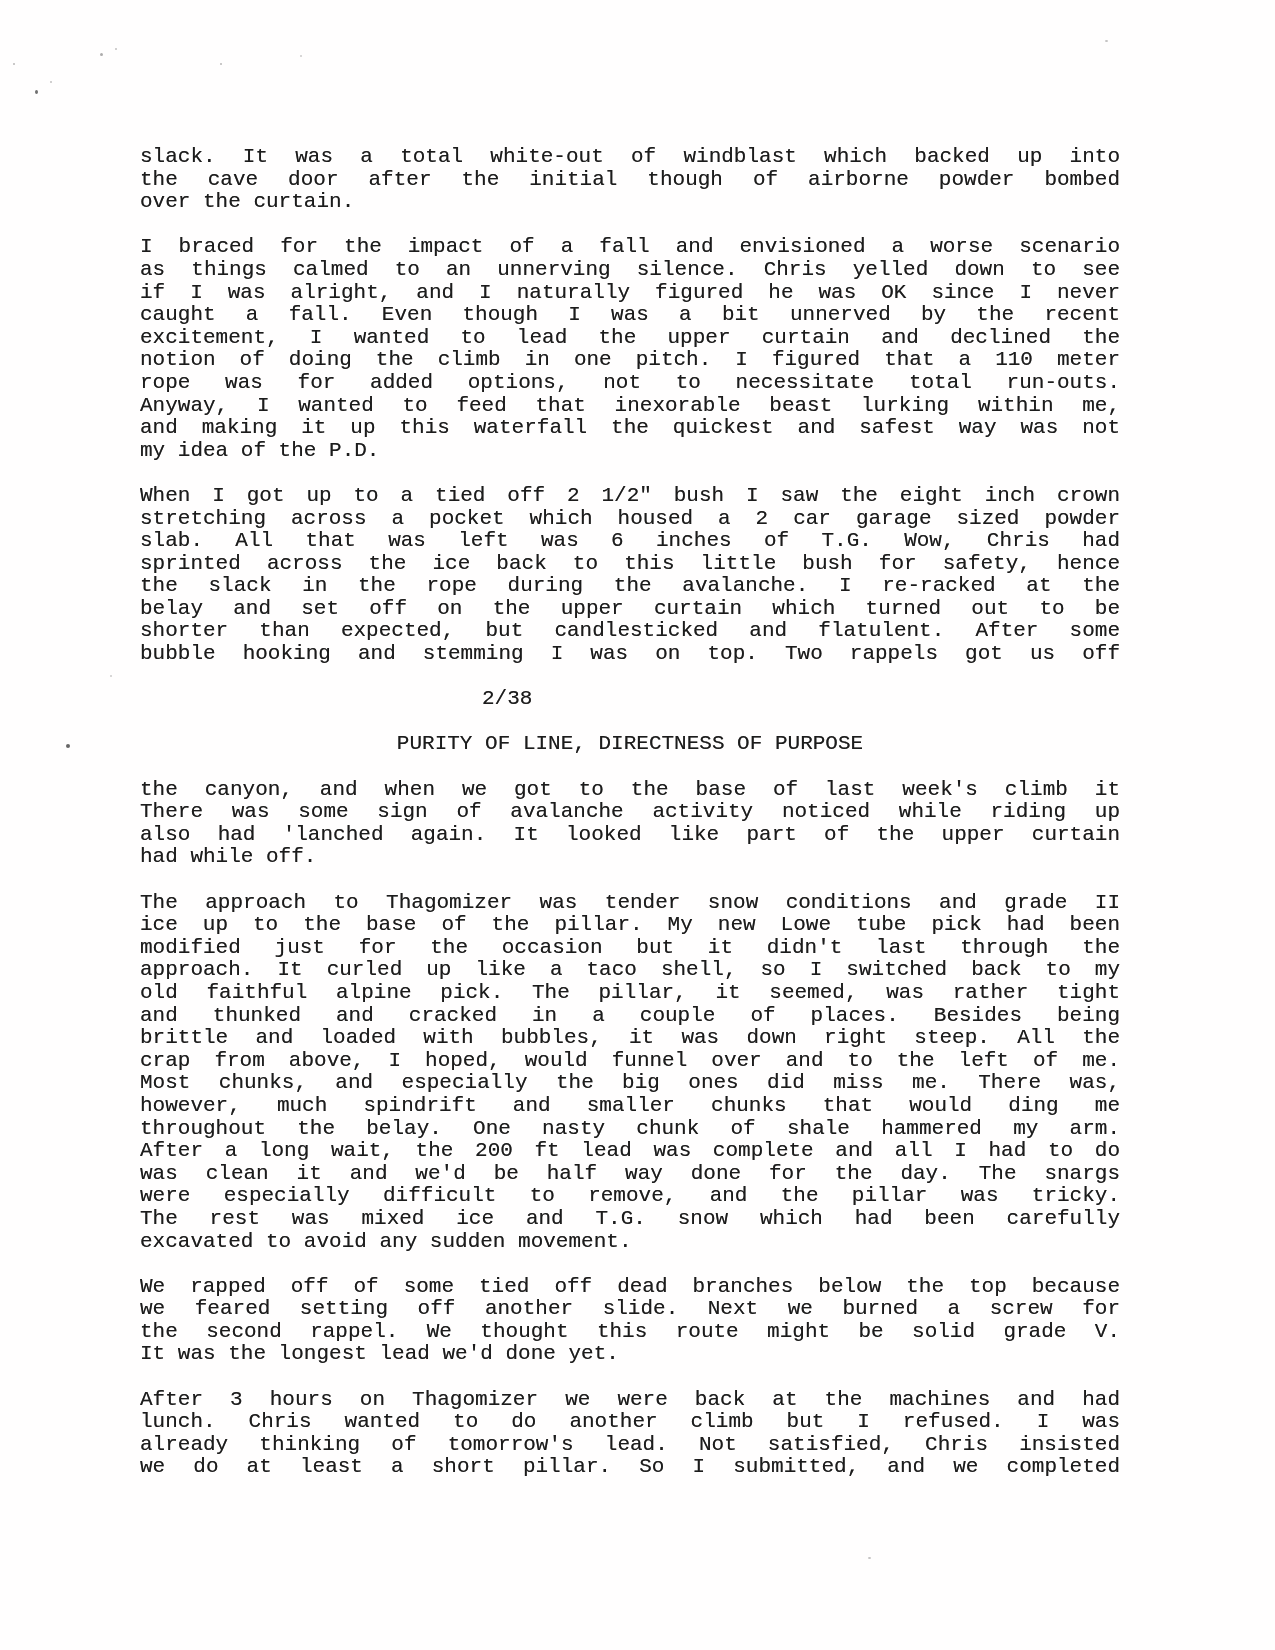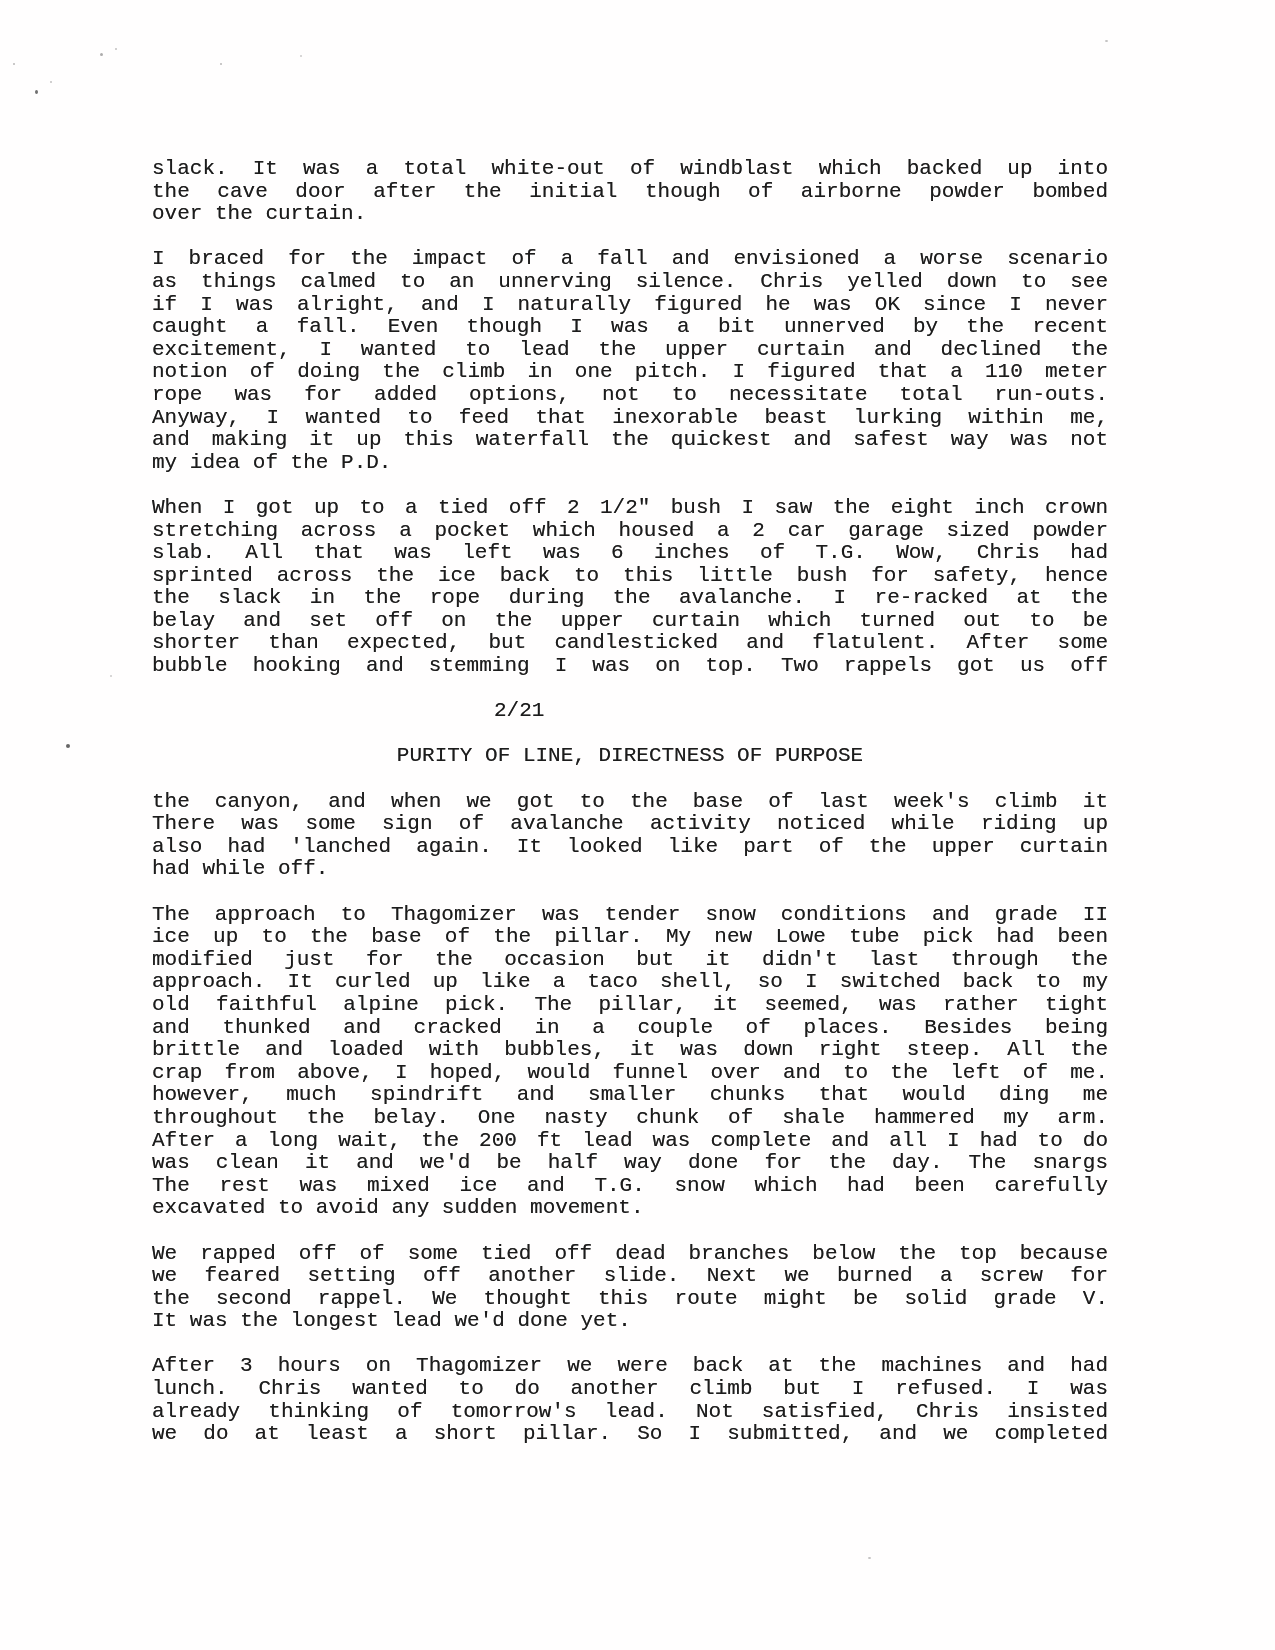--- a/index.html
+++ b/index.html
@@ -15,21 +15,21 @@
     overflow: hidden;
     font-family: "Liberation Mono", "DejaVu Sans Mono", monospace;
     color: #1c1c1c;
   }
   .content {
     position: absolute;
     left: 140px;
     top: 146px;
     width: 980px;
   }
-  .block { margin: 12px; }
+  .block { margin: 0; }
   .block + .block { margin-top: 22.6px; }
   .ln {
     font-size: 21px;
     line-height: 22.6px;
     height: 22.6px;
     text-align: justify;
     text-align-last: justify;
     text-shadow: 0 0 0.6px rgba(25,25,25,0.6);
     white-space: normal;
   }
@@ -98,41 +98,43 @@
       <div class="block">
         <div class="ln">When I got up to a tied off 2 1/2" bush I saw the eight inch crown</div>
         <div class="ln">stretching across a pocket which housed a 2 car garage sized powder</div>
         <div class="ln">slab. All that was left was 6 inches of T.G. Wow, Chris had</div>
         <div class="ln">sprinted across the ice back to this little bush for safety, hence</div>
         <div class="ln">the slack in the rope during the avalanche. I re-racked at the</div>
         <div class="ln">belay and set off on the upper curtain which turned out to be</div>
         <div class="ln">shorter than expected, but candlesticked and flatulent. After some</div>
         <div class="ln">bubble hooking and stemming I was on top. Two rappels got us off</div>
       </div>
-      <div class="block date-line">2/21</div>
+      <div class="block date-line">2/38</div>
       <div class="block title-line">PURITY OF LINE, DIRECTNESS OF PURPOSE</div>
       <div class="block">
         <div class="ln">the canyon, and when we got to the base of last week's climb it</div>
         <div class="ln">There was some sign of avalanche activity noticed while riding up</div>
         <div class="ln">also had 'lanched again. It looked like part of the upper curtain</div>
         <div class="ln lastleft">had while off.</div>
       </div>
       <div class="block">
         <div class="ln">The approach to Thagomizer was tender snow conditions and grade II</div>
         <div class="ln">ice up to the base of the pillar. My new Lowe tube pick had been</div>
         <div class="ln">modified just for the occasion but it didn't last through the</div>
         <div class="ln">approach. It curled up like a taco shell, so I switched back to my</div>
         <div class="ln">old faithful alpine pick. The pillar, it seemed, was rather tight</div>
         <div class="ln">and thunked and cracked in a couple of places. Besides being</div>
         <div class="ln">brittle and loaded with bubbles, it was down right steep. All the</div>
         <div class="ln">crap from above, I hoped, would funnel over and to the left of me.</div>
+        <div class="ln">Most chunks, and especially the big ones did miss me. There was,</div>
         <div class="ln">however, much spindrift and smaller chunks that would ding me</div>
         <div class="ln">throughout the belay. One nasty chunk of shale hammered my arm.</div>
         <div class="ln">After a long wait, the 200 ft lead was complete and all I had to do</div>
         <div class="ln">was clean it and we'd be half way done for the day. The snargs</div>
+        <div class="ln">were especially difficult to remove, and the pillar was tricky.</div>
         <div class="ln">The rest was mixed ice and T.G. snow which had been carefully</div>
         <div class="ln lastleft">excavated to avoid any sudden movement.</div>
       </div>
       <div class="block">
         <div class="ln">We rapped off of some tied off dead branches below the top because</div>
         <div class="ln">we feared setting off another slide. Next we burned a screw for</div>
         <div class="ln">the second rappel. We thought this route might be solid grade V.</div>
         <div class="ln lastleft">It was the longest lead we'd done yet.</div>
       </div>
       <div class="block">

